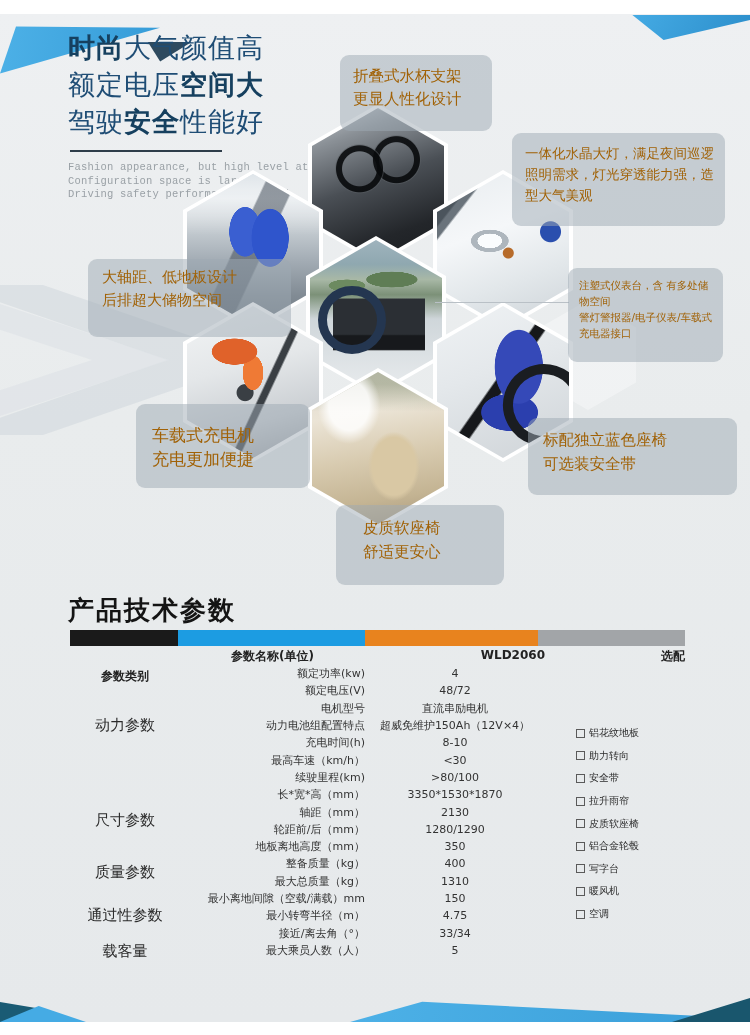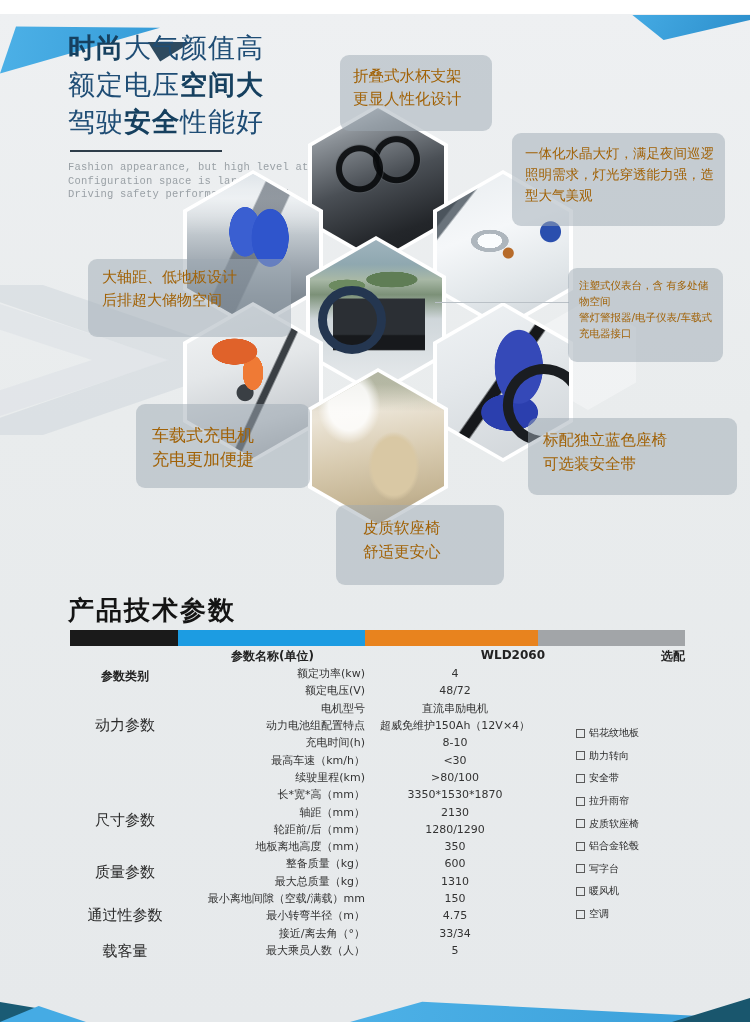--- a/index.html
+++ b/index.html
@@ -289,21 +289,21 @@
             <div class="row-value">350</div>
           </div>
         </div>
     </div>
     <div class="spec-group">
       <div class="group-cat">质量参数</div>
       <div class="group-rows">
 
           <div class="spec-row">
             <div class="row-name">整备质量（kg）</div>
-            <div class="row-value">600</div>
+            <div class="row-value">400</div>
           </div>
 
           <div class="spec-row">
             <div class="row-name">最大总质量（kg）</div>
             <div class="row-value">1310</div>
           </div>
         </div>
     </div>
     <div class="spec-group">
       <div class="group-cat">通过性参数</div>

